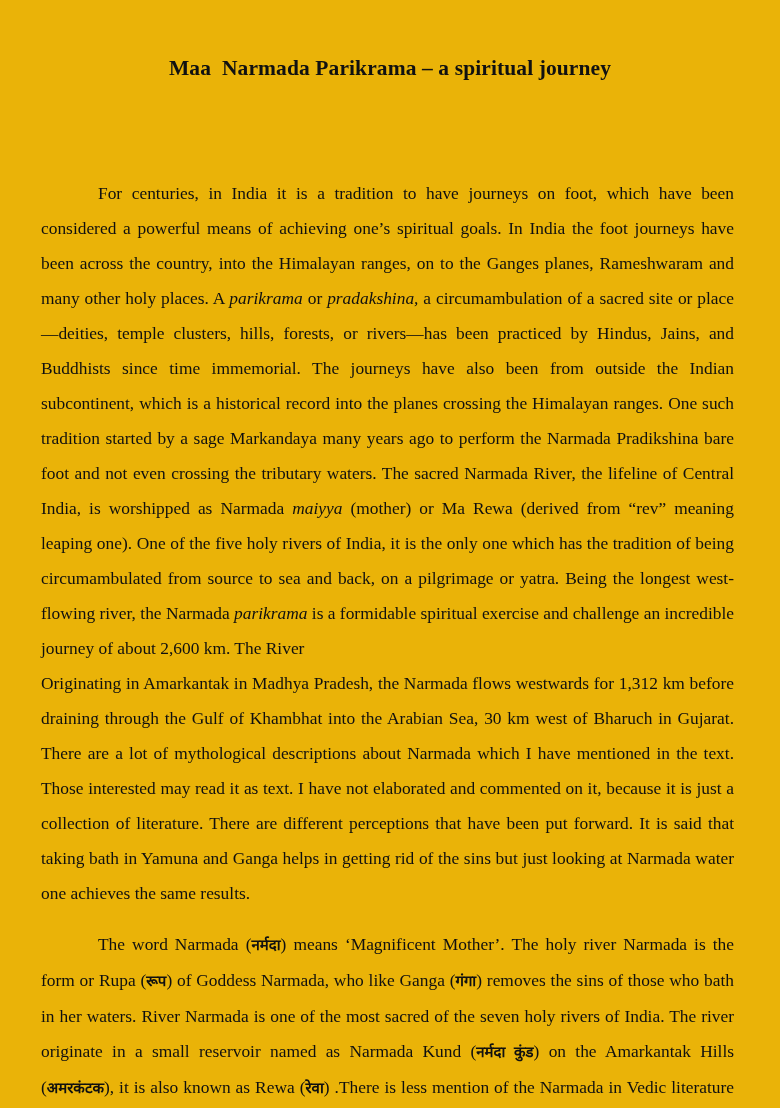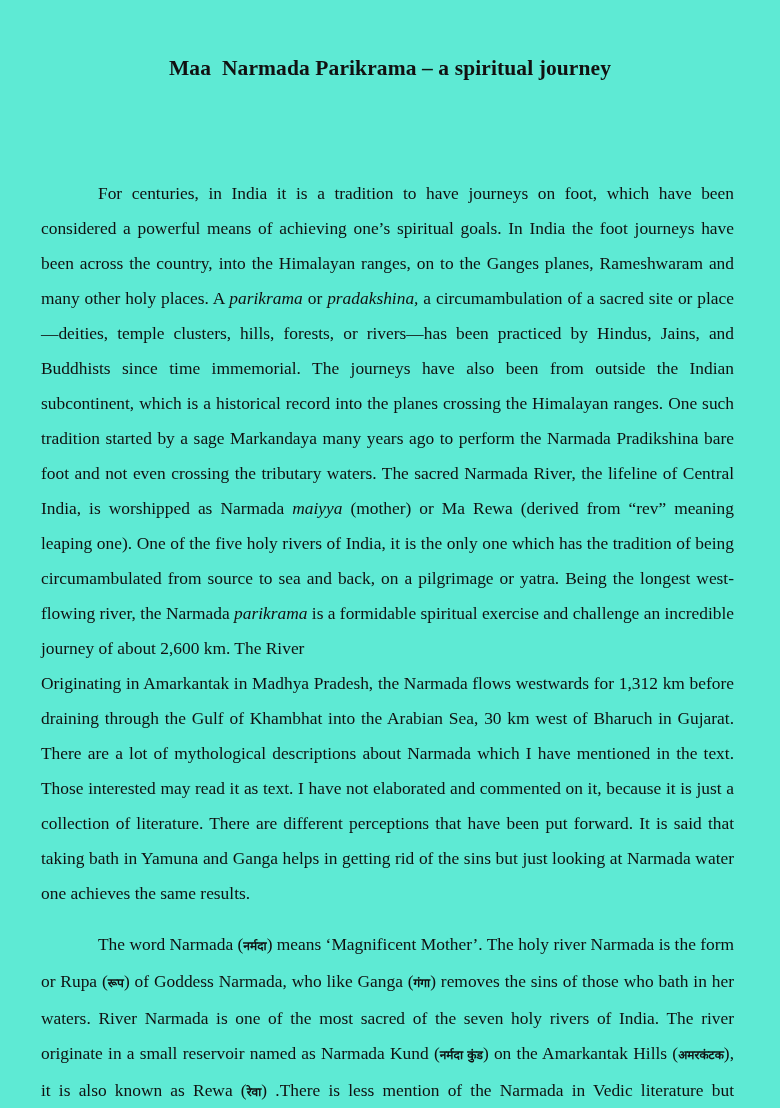--- a/index.html
+++ b/index.html
@@ -11,21 +11,21 @@
     width: 780px;
     height: 1108px;
     font-family: "Liberation Serif", "DejaVu Serif", serif;
     color: #0d0d0d;
     overflow: hidden;
   }
   .page {
     position: relative;
     width: 780px;
     height: 1108px;
-    background: #5eead4;
+    background: #eab308;
     box-sizing: border-box;
   }
   .doc-title {
     position: absolute;
     left: 0;
     top: 56px;
     width: 780px;
     text-align: center;
     font-size: 21.5px;
     font-weight: bold;
@@ -53,23 +53,23 @@
     margin-top: 6px;
   }
   .indent {
     display: inline-block;
     width: 57px;
   }
   .ital {
     font-style: italic;
   }
   .dev {
-    font-family: Liberation Sans, sans-serif;
+    font-family: Liberation Serif, serif;
     font-weight: bold;
-    font-size: 12px;
+    font-size: 15px;
   }
 </style>
 </head>
 <body>
 
 <div class="page">
 
   <div class="doc-title">Maa  Narmada Parikrama – a spiritual journey</div>
 
   <div class="body-block">

